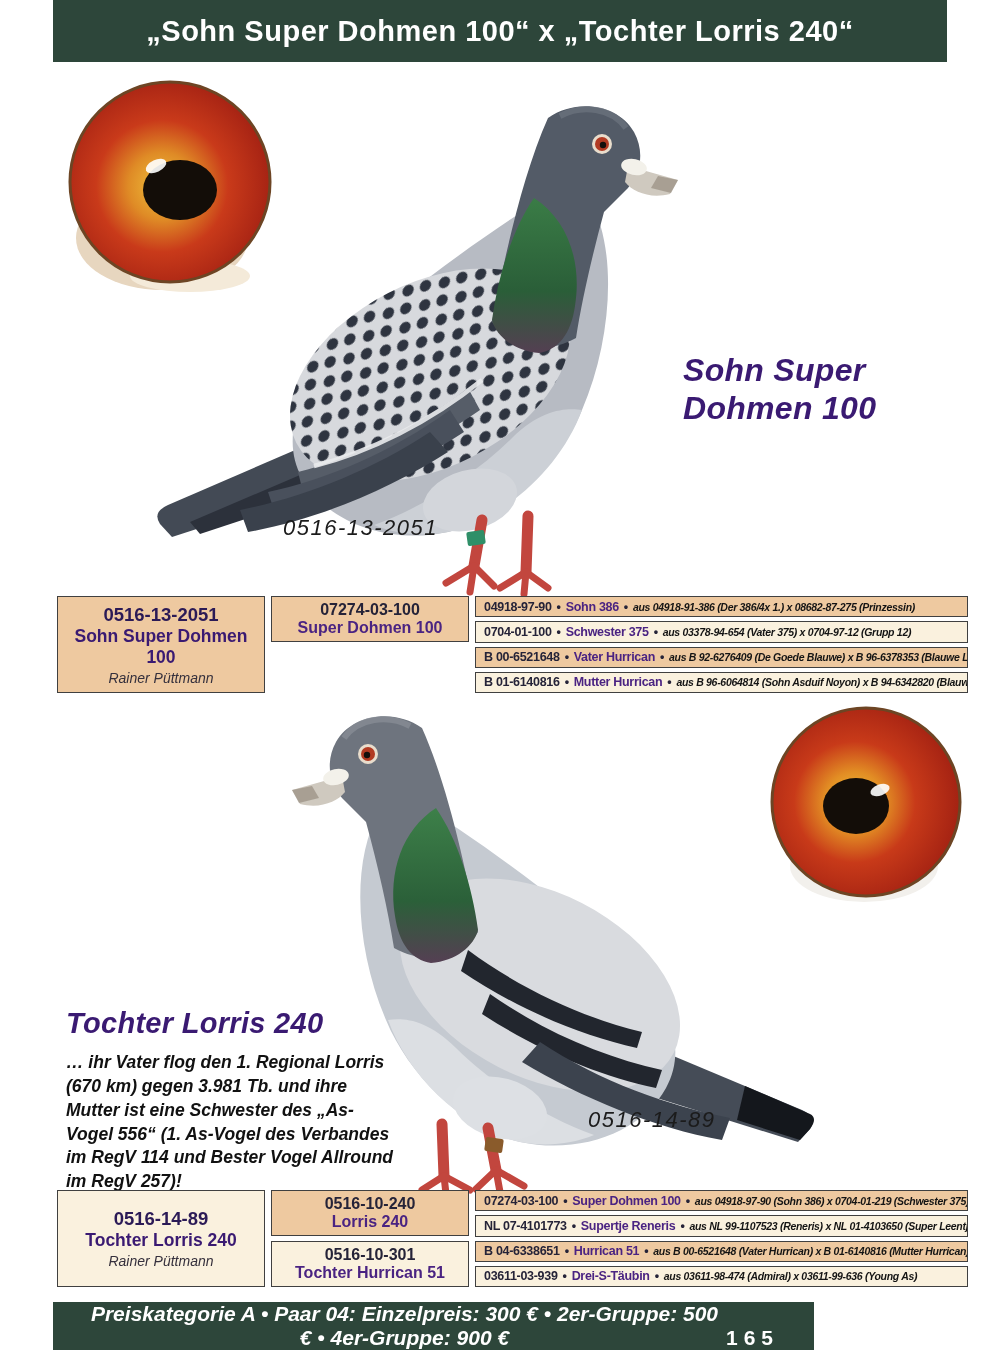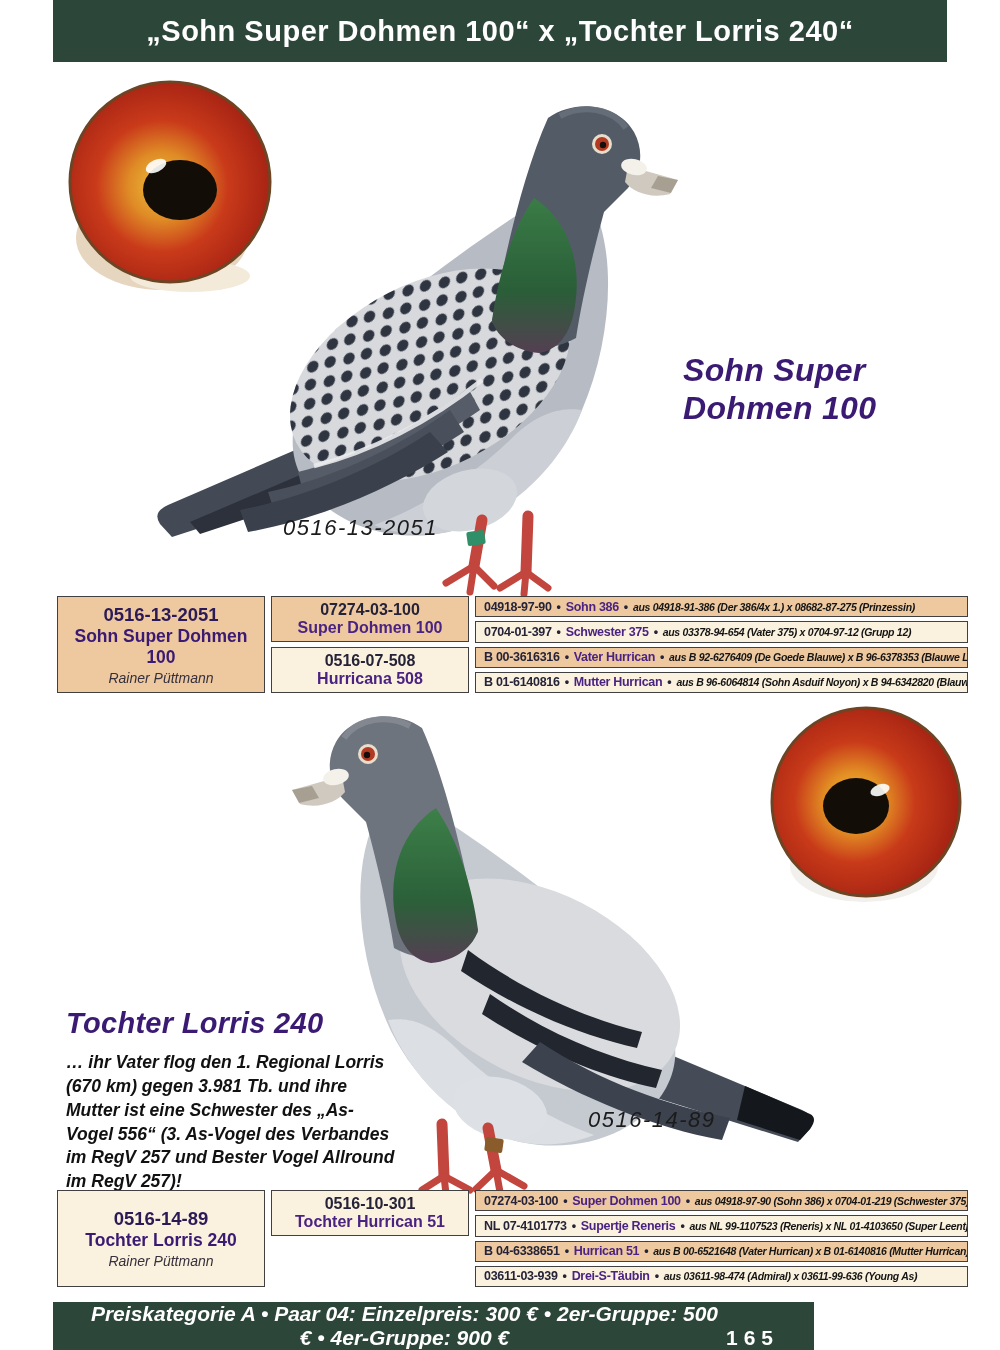--- a/index.html
+++ b/index.html
@@ -150,42 +150,38 @@
     <div class="cell tone-tan subject-cell">
       <div class="subj-ring">0516-13-2051</div>
       <div class="subj-name">Sohn Super Dohmen 100</div>
       <div class="subj-owner">Rainer Püttmann</div>
     </div>
     <div class="parents-col">
       <div class="cell tone-tan parent-cell">
         <div class="par-ring">07274-03-100</div>
         <div class="par-name">Super Dohmen 100</div>
       </div>
-      <div class="cell tone-cream parent-cell">
-        <div class="par-ring">0516-07-508</div>
-        <div class="par-name">Hurricana 508</div>
-      </div>
     </div>
     <div class="gp-col">
       <div class="cell tone-tan gp-row">
         <span class="gp-ring">04918-97-90</span>
         <span class="gp-dot">•</span>
         <span class="gp-name">Sohn 386</span>
         <span class="gp-dot">•</span>
         <span class="gp-detail">aus 04918-91-386 (Der 386/4x 1.) x 08682-87-275 (Prinzessin)</span>
       </div>
       <div class="cell tone-cream gp-row">
-        <span class="gp-ring">0704-01-397</span>
+        <span class="gp-ring">0704-01-100</span>
         <span class="gp-dot">•</span>
         <span class="gp-name">Schwester 375</span>
         <span class="gp-dot">•</span>
         <span class="gp-detail">aus 03378-94-654 (Vater 375) x 0704-97-12 (Grupp 12)</span>
       </div>
       <div class="cell tone-tan gp-row">
-        <span class="gp-ring">B 00-3616316</span>
+        <span class="gp-ring">B 00-6521648</span>
         <span class="gp-dot">•</span>
         <span class="gp-name">Vater Hurrican</span>
         <span class="gp-dot">•</span>
         <span class="gp-detail">aus B 92-6276409 (De Goede Blauwe) x B 96-6378353 (Blauwe Lauwers)</span>
       </div>
       <div class="cell tone-cream gp-row">
         <span class="gp-ring">B 01-6140816</span>
         <span class="gp-dot">•</span>
         <span class="gp-name">Mutter Hurrican</span>
         <span class="gp-dot">•</span>
@@ -256,30 +252,34 @@
         <path d="M 396,484 L 370,498 M 396,484 L 394,502 M 396,484 L 418,498" stroke-width="7"></path>
       </g>
       <rect x="337" y="446" width="18" height="14" rx="2" fill="#8a5b2b" transform="rotate(-8 346 453)"></rect>
     </g>
   </svg>
 
   <div class="ring-caption" style="left:588px; top:1107px;">0516-14-89</div>
 
   <div class="bird-block" style="left:66px; top:1006px; width:332px;">
     <div class="bird-title" style="font-size:29px;">Tochter Lorris 240</div>
-    <div class="bird-desc">… ihr Vater flog den 1. Regional Lorris (670 km) gegen 3.981 Tb. und ihre Mutter ist eine Schwester des „As-Vogel 556“ (3. As-Vogel des Verbandes im RegV 257 und Bester Vogel Allround im RegV 257)!</div>
+    <div class="bird-desc">… ihr Vater flog den 1. Regional Lorris (670 km) gegen 3.981 Tb. und ihre Mutter ist eine Schwester des „As-Vogel 556“ (1. As-Vogel des Verbandes im RegV 114 und Bester Vogel Allround im RegV 257)!</div>
   </div>
 
   <div class="pedigree" style="left:57px; top:1190px;">
     <div class="cell tone-cream subject-cell">
       <div class="subj-ring">0516-14-89</div>
       <div class="subj-name">Tochter Lorris 240</div>
       <div class="subj-owner">Rainer Püttmann</div>
     </div>
     <div class="parents-col">
+      <div class="cell tone-tan parent-cell">
+        <div class="par-ring">0516-10-240</div>
+        <div class="par-name">Lorris 240</div>
+      </div>
       <div class="cell tone-cream parent-cell">
         <div class="par-ring">0516-10-301</div>
         <div class="par-name">Tochter Hurrican 51</div>
       </div>
     </div>
     <div class="gp-col">
       <div class="cell tone-tan gp-row">
         <span class="gp-ring">07274-03-100</span>
         <span class="gp-dot">•</span>
         <span class="gp-name">Super Dohmen 100</span>

